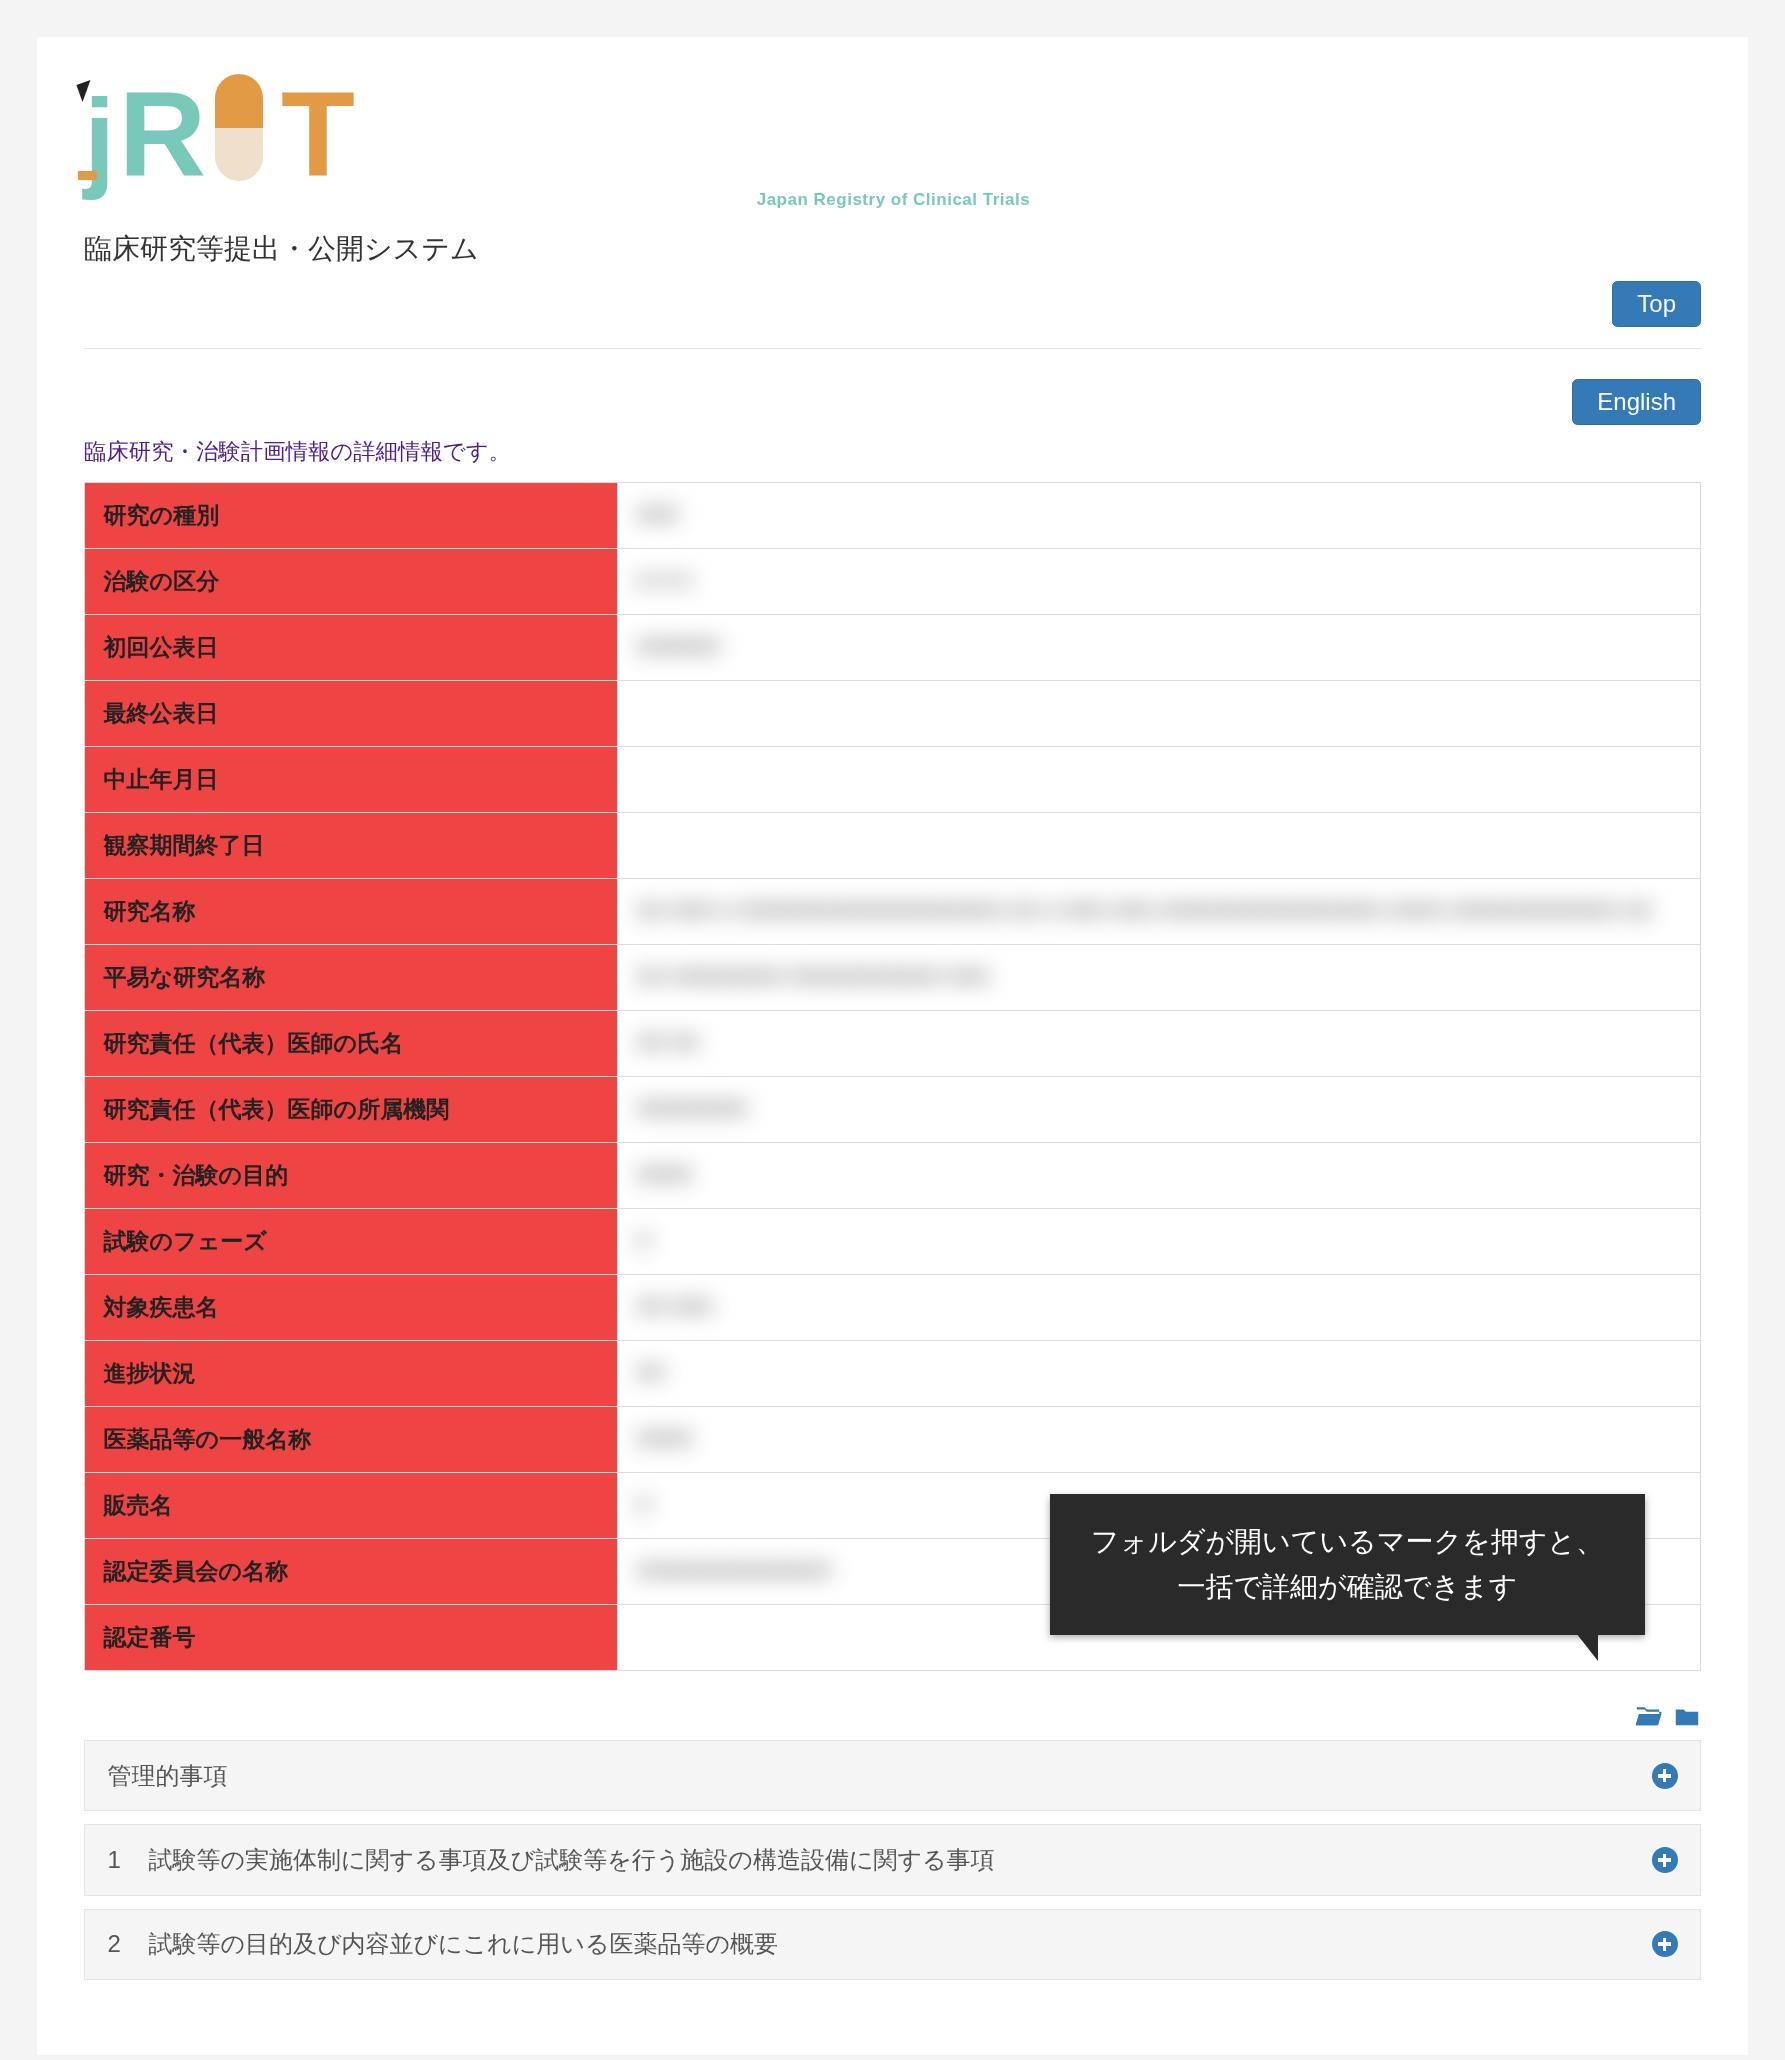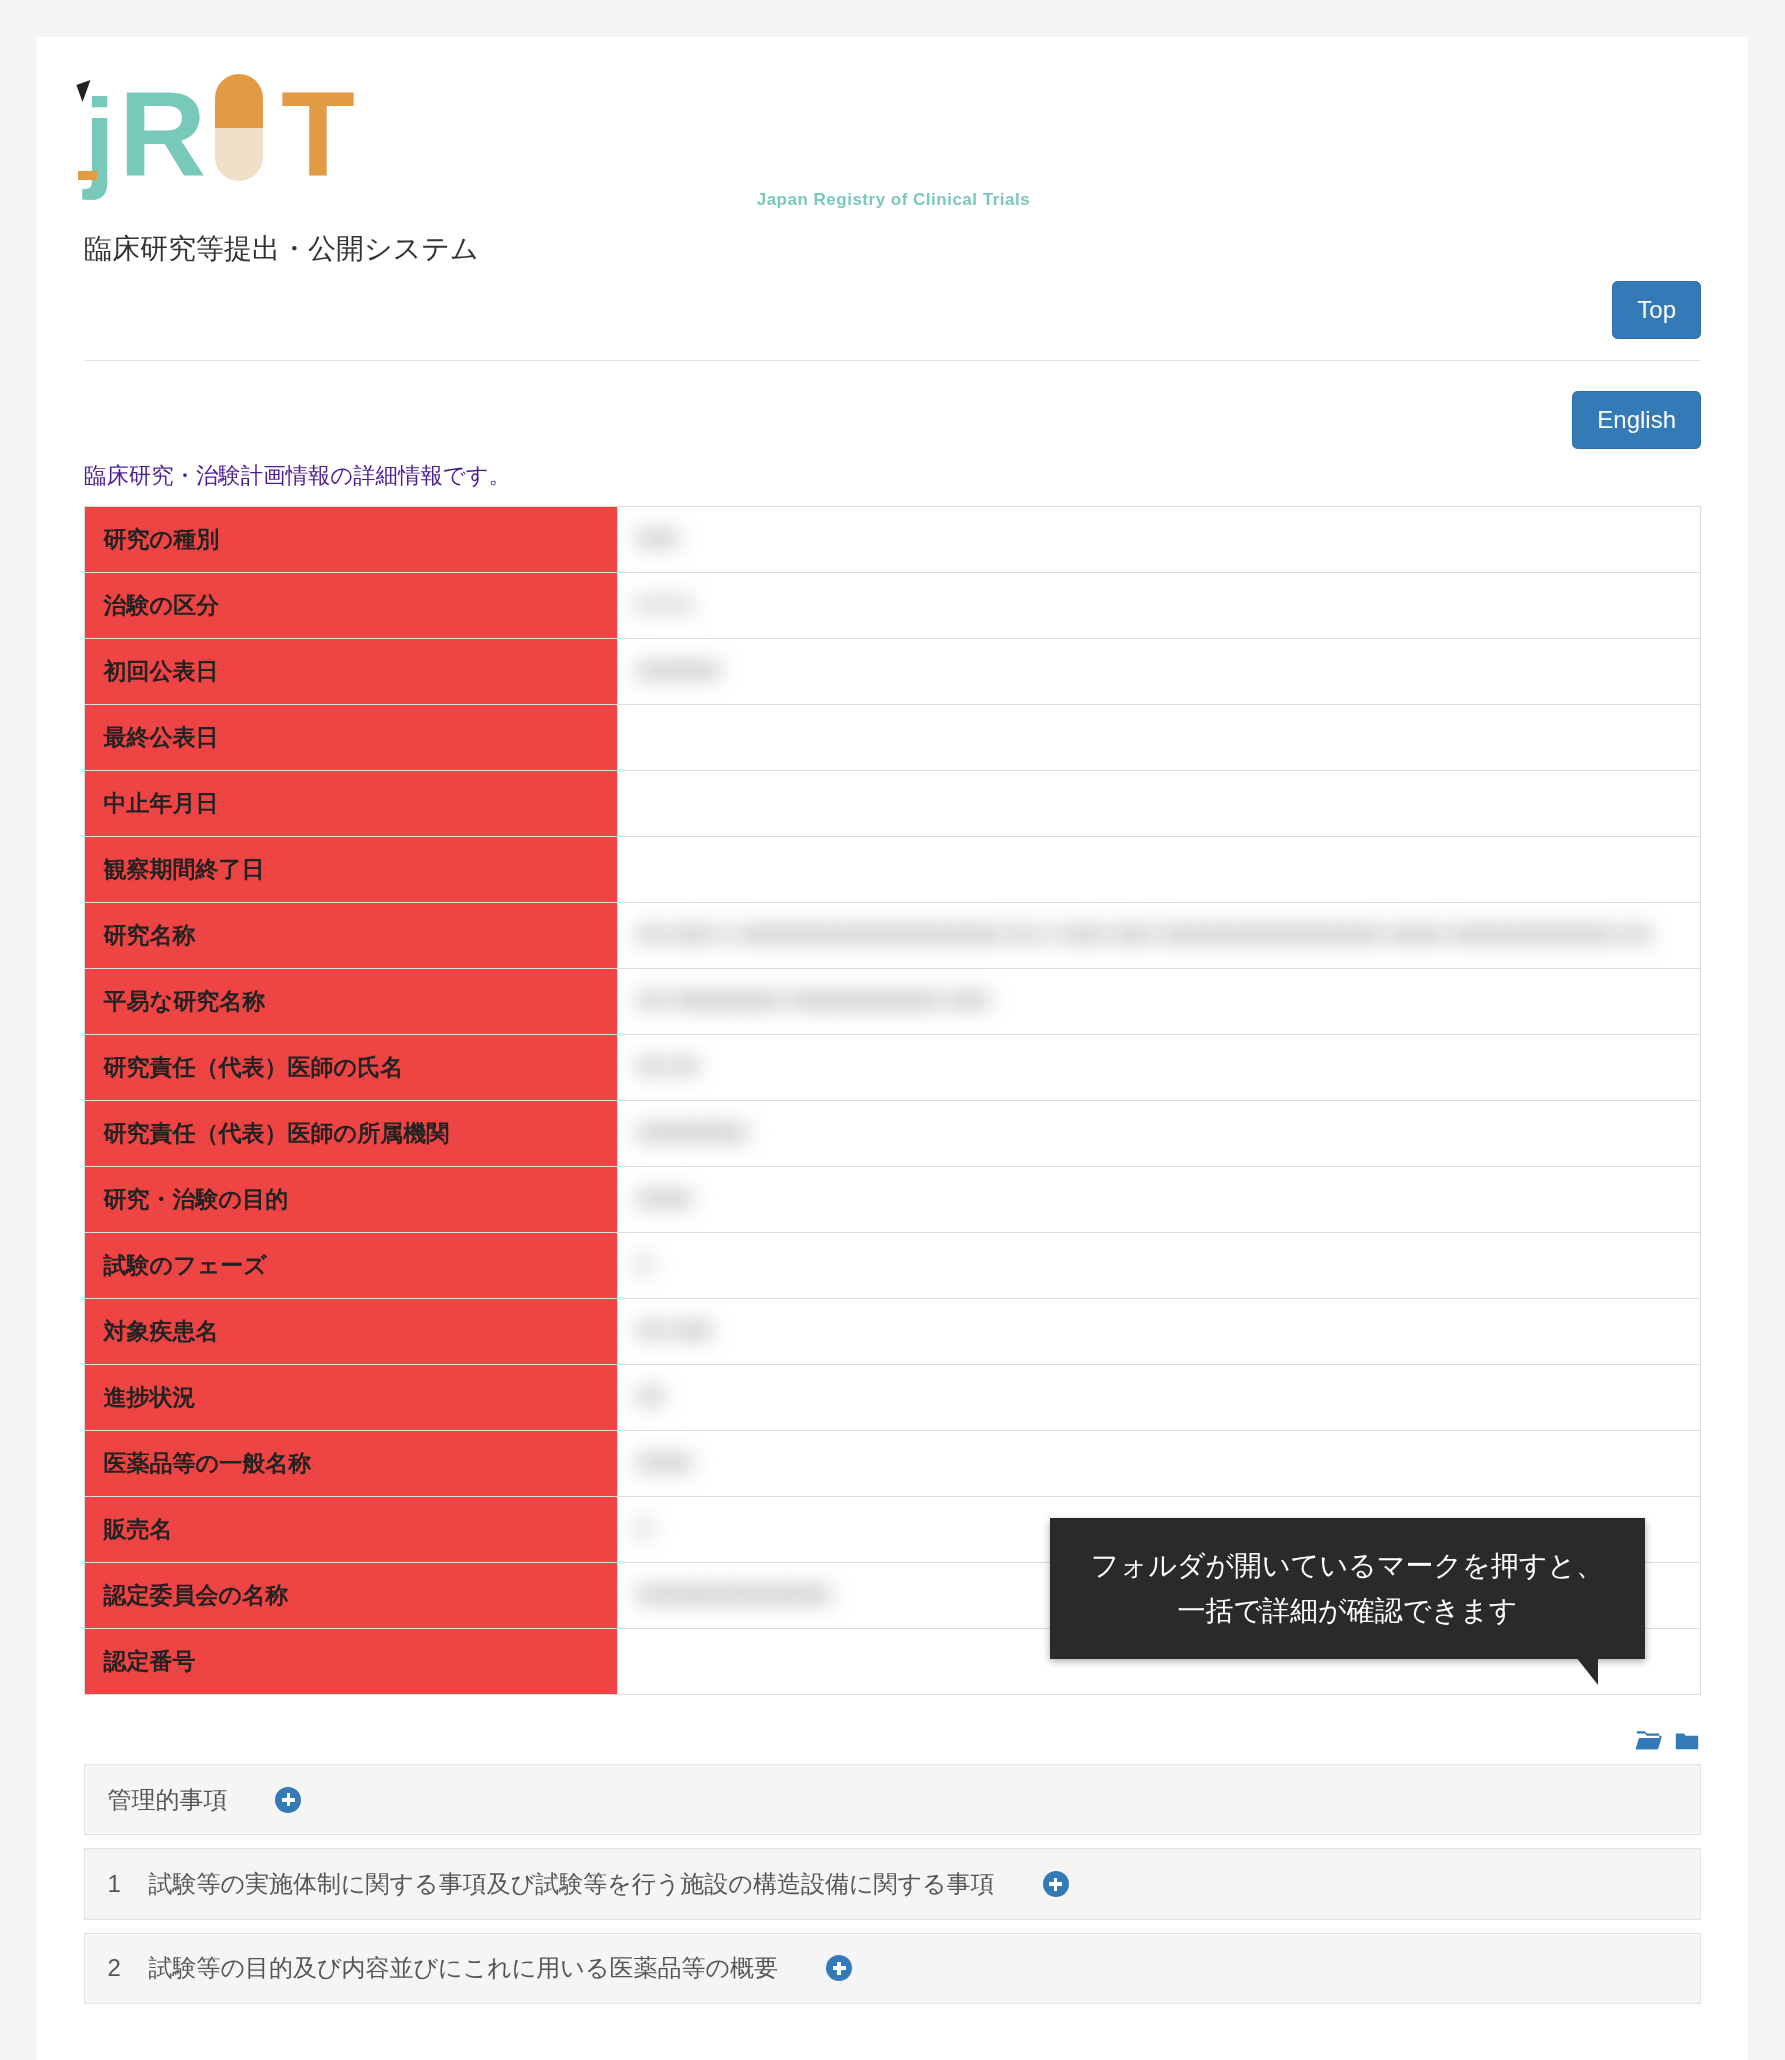--- a/index.html
+++ b/index.html
@@ -74,21 +74,21 @@
   display: flex;
   justify-content: flex-end;
   margin-top: 13px;
   margin-bottom: 20.5px;
 }
 .btn-blue {
   background: #337ab7;
   color: #fff;
   border: 0.9px solid #2e6da4;
   border-radius: 5.6px;
-  padding: 14px 24px;
+  padding: 8px 24px;
   font-size: 24px;
   cursor: pointer;
 }
 hr.divider { border: none; border-top: 1.9px solid #e5e5e5; }
 .english-row {
   display: flex;
   justify-content: flex-end;
   margin-top: 30px;
   margin-bottom: 11.2px;
 }
@@ -156,21 +156,21 @@
 .folder-ico {
   width: 28px; height: 22.4px;
   cursor: pointer;
 }
 .accordion {
   background: #f5f5f5;
   border: 0.9px solid #e3e3e3;
   padding: 18.6px 22.4px;
   margin-top: 13px;
   display: flex;
-  justify-content: flex-start;
+  justify-content: space-between;
   align-items: center;
   cursor: pointer;
   gap: 48px;
 }
 .accordion .acc-title {
   color: #555;
   font-size: 24px;
 }
 .acc-num { display: inline-block; width: 41px; }
 .plus-ico {

